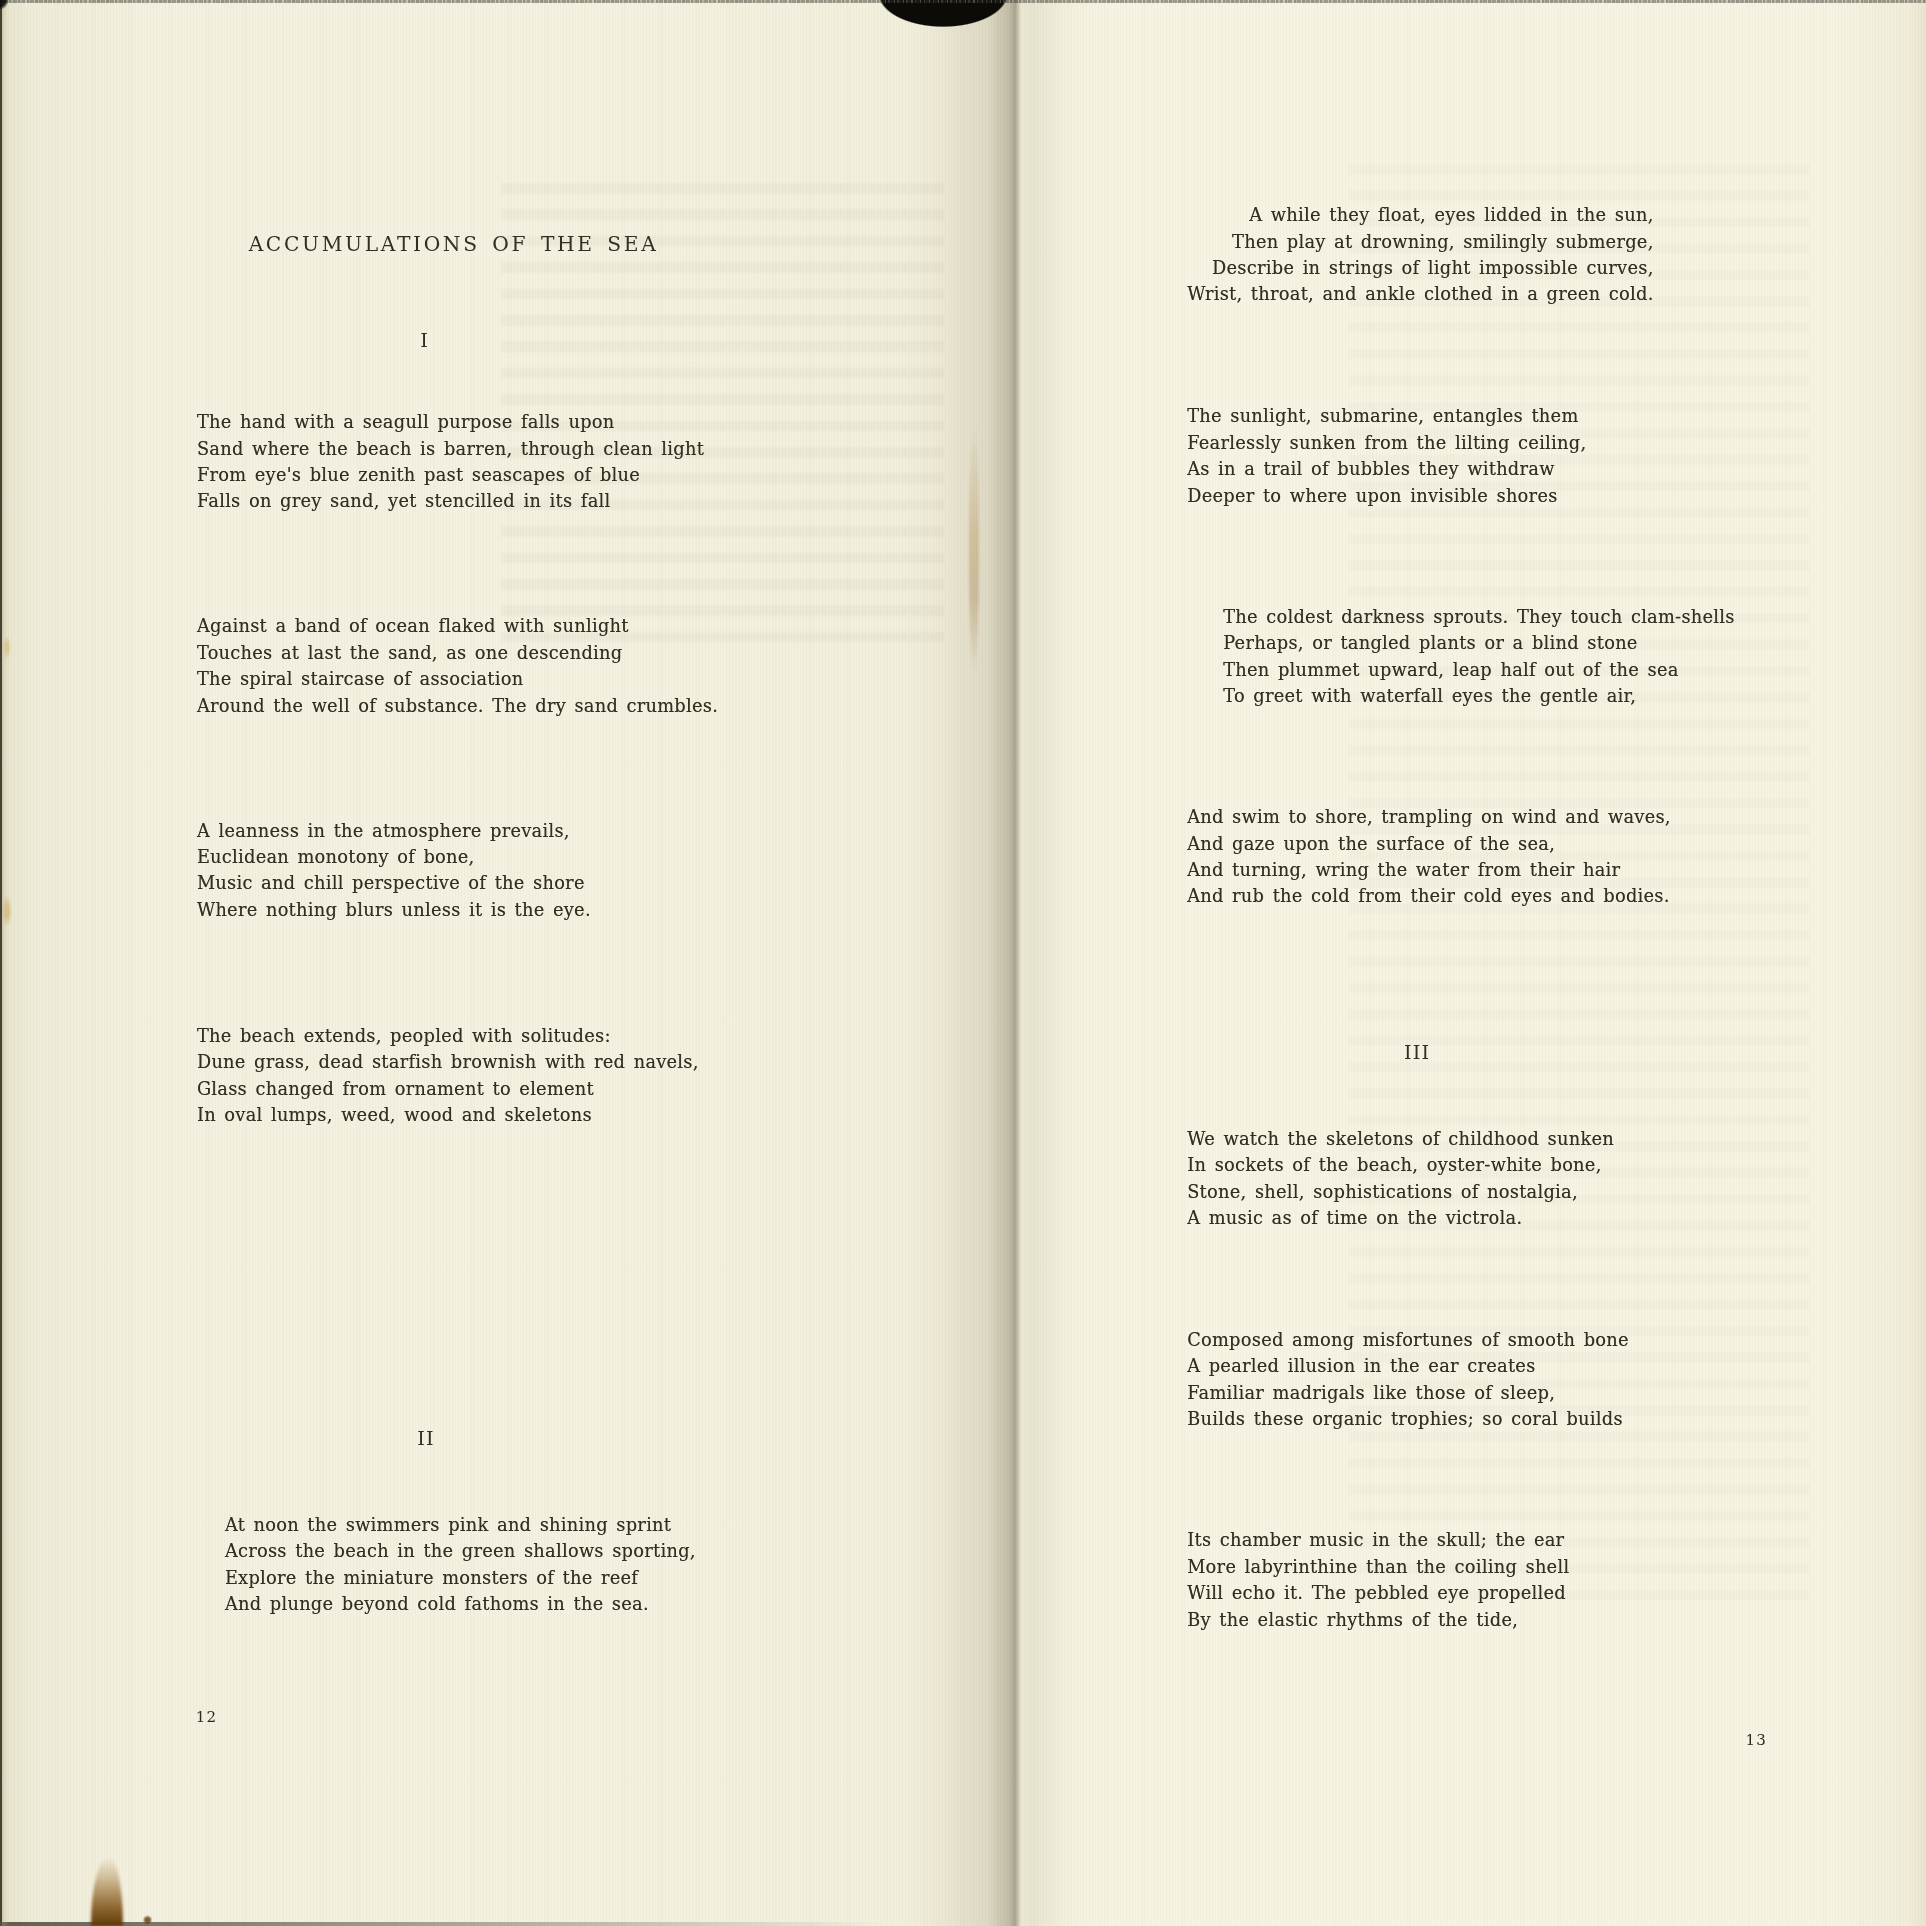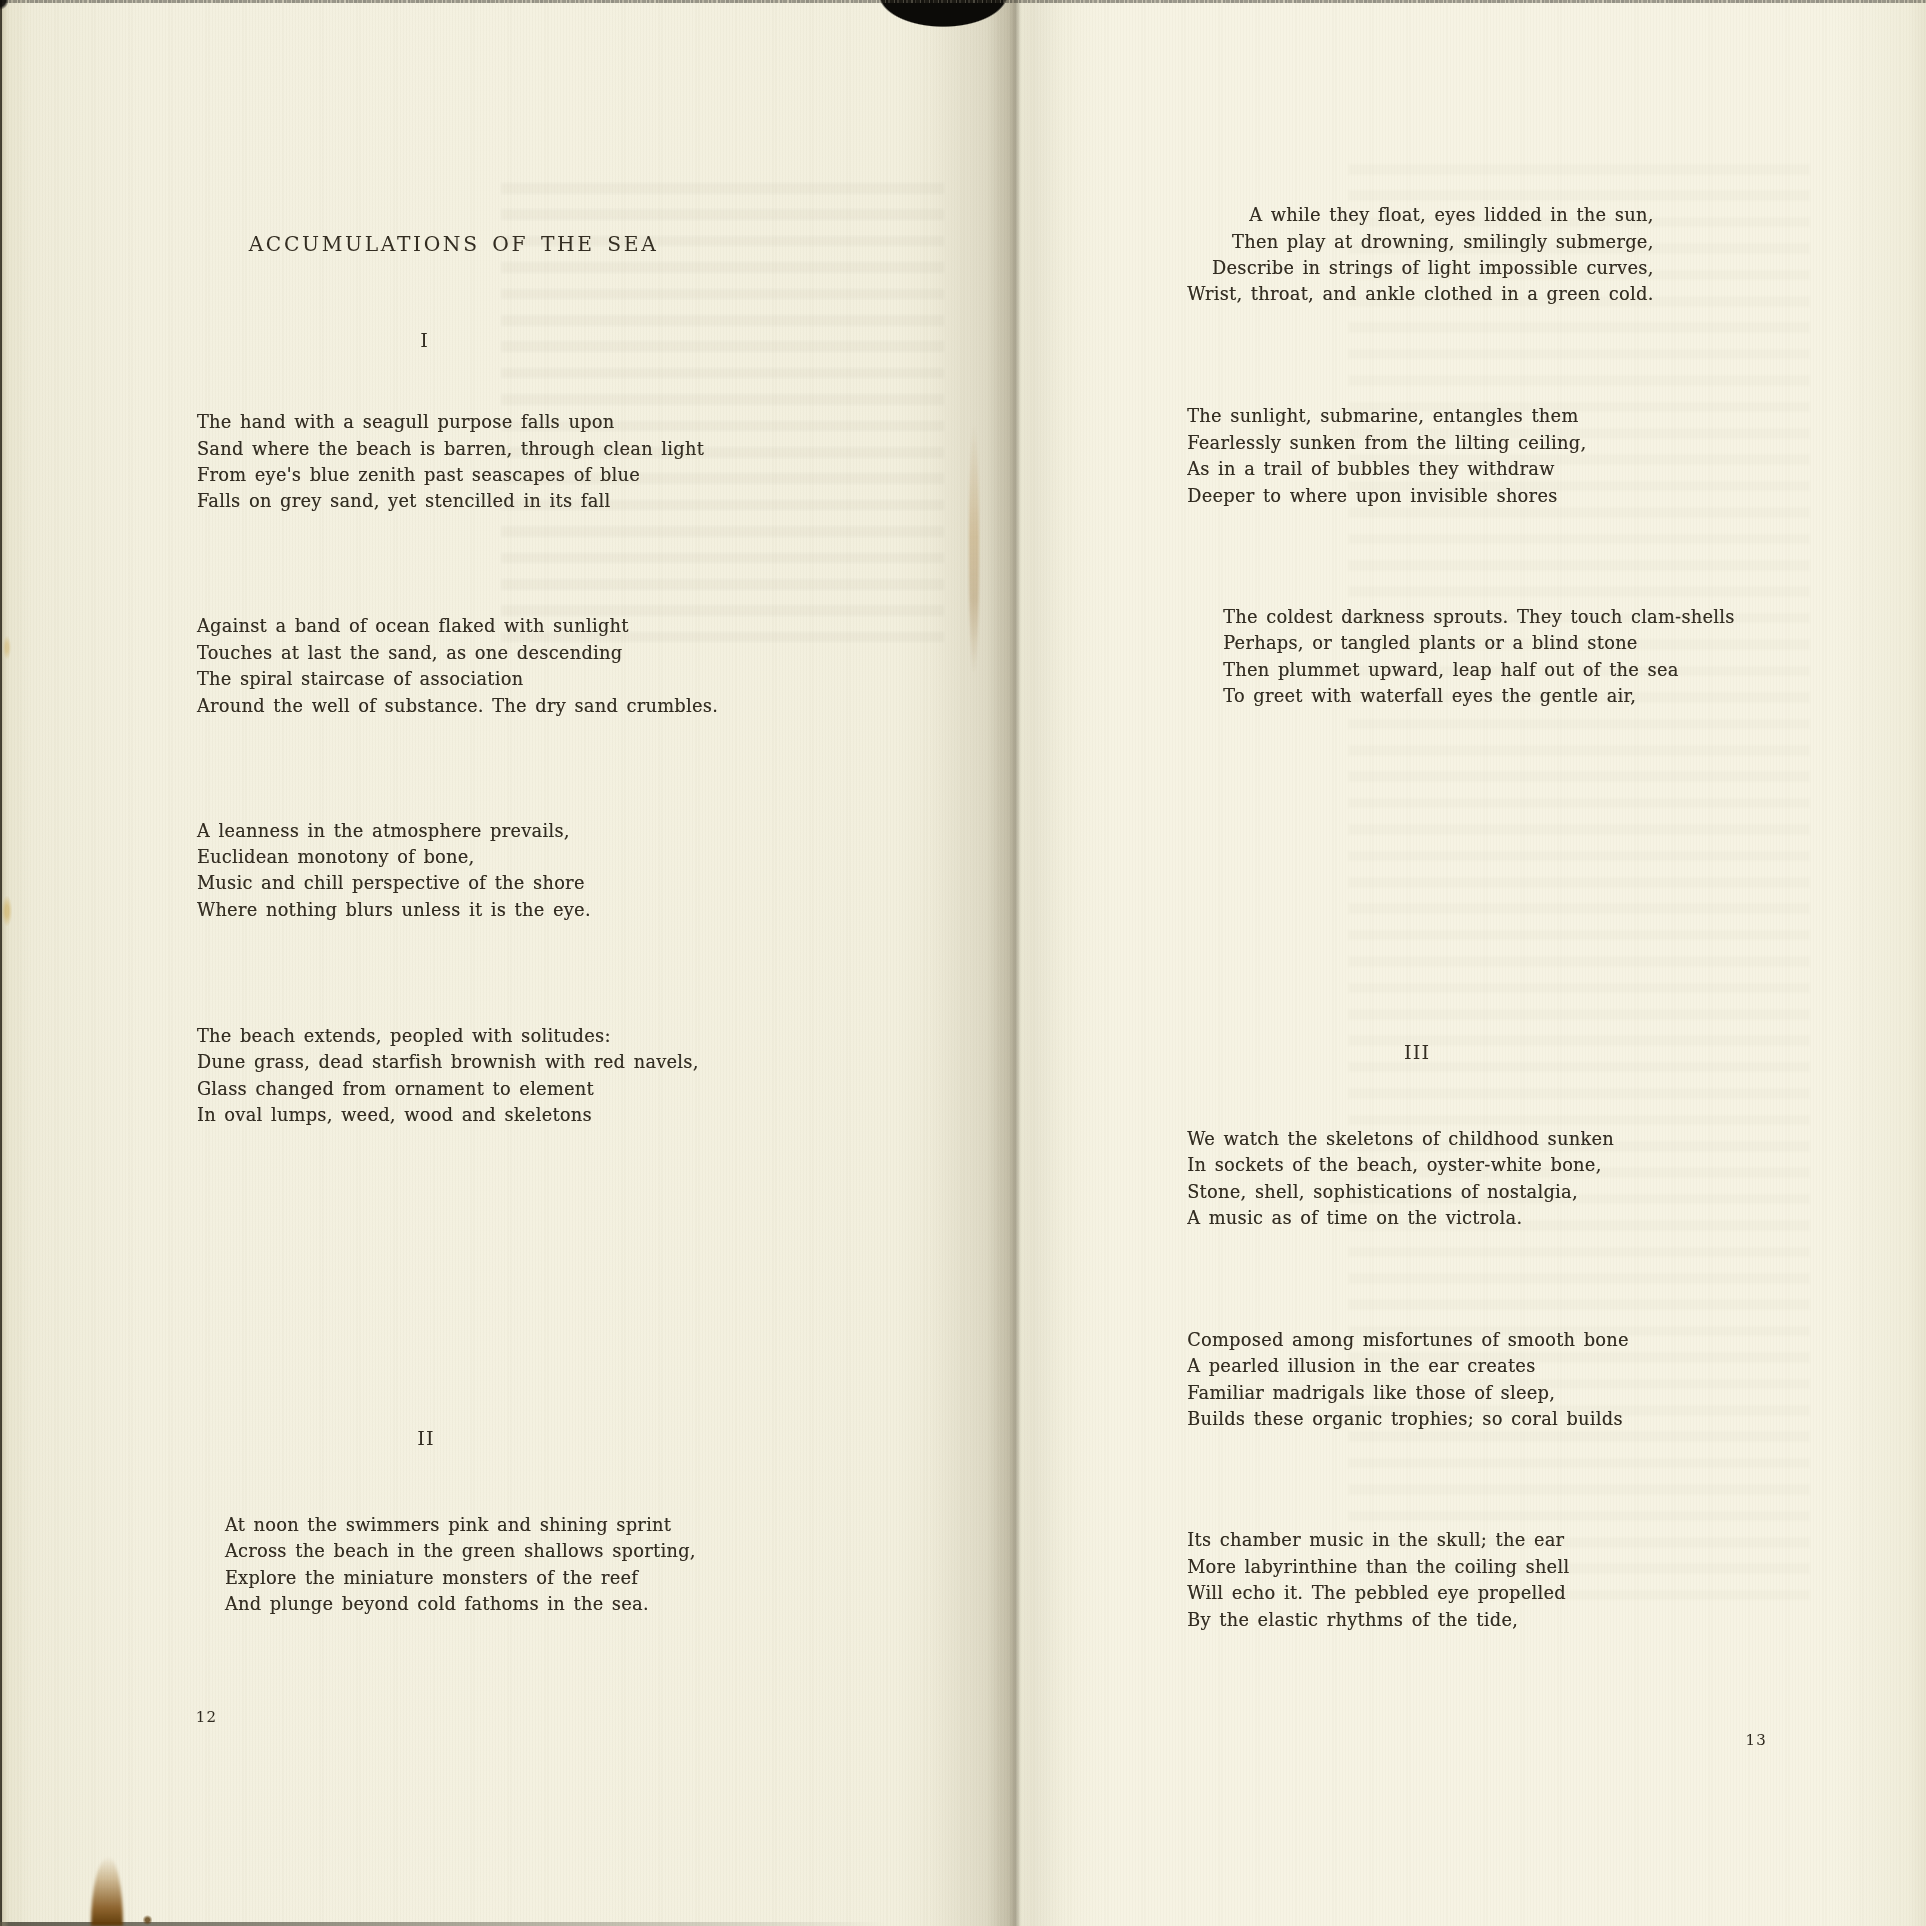--- a/index.html
+++ b/index.html
@@ -195,20 +195,26 @@
         <div class="line">The sunlight, submarine, entangles them</div>
         <div class="line">Fearlessly sunken from the lilting ceiling,</div>
         <div class="line">As in a trail of bubbles they withdraw</div>
         <div class="line">Deeper to where upon invisible shores</div>
       </div>
     <div class="stanza" style="left:18.9%; top:31.35%;margin-left:36px;">
         <div class="line">The coldest darkness sprouts. They touch clam-shells</div>
         <div class="line">Perhaps, or tangled plants or a blind stone</div>
         <div class="line">Then plummet upward, leap half out of the sea</div>
         <div class="line">To greet with waterfall eyes the gentle air,</div>
+      </div>
+    <div class="stanza" style="left:18.9%; top:41.75%;">
+        <div class="line">And swim to shore, trampling on wind and waves,</div>
+        <div class="line">And gaze upon the surface of the sea,</div>
+        <div class="line">And turning, wring the water from their hair</div>
+        <div class="line">And rub the cold from their cold eyes and bodies.</div>
       </div>
 
     <div class="section-heading" style="left:42.7%; top:54.05%;">III</div>
 
     <div class="stanza" style="left:18.9%; top:58.45%;">
         <div class="line">We watch the skeletons of childhood sunken</div>
         <div class="line">In sockets of the beach, oyster-white bone,</div>
         <div class="line">Stone, shell, sophistications of nostalgia,</div>
         <div class="line">A music as of time on the victrola.</div>
       </div>

